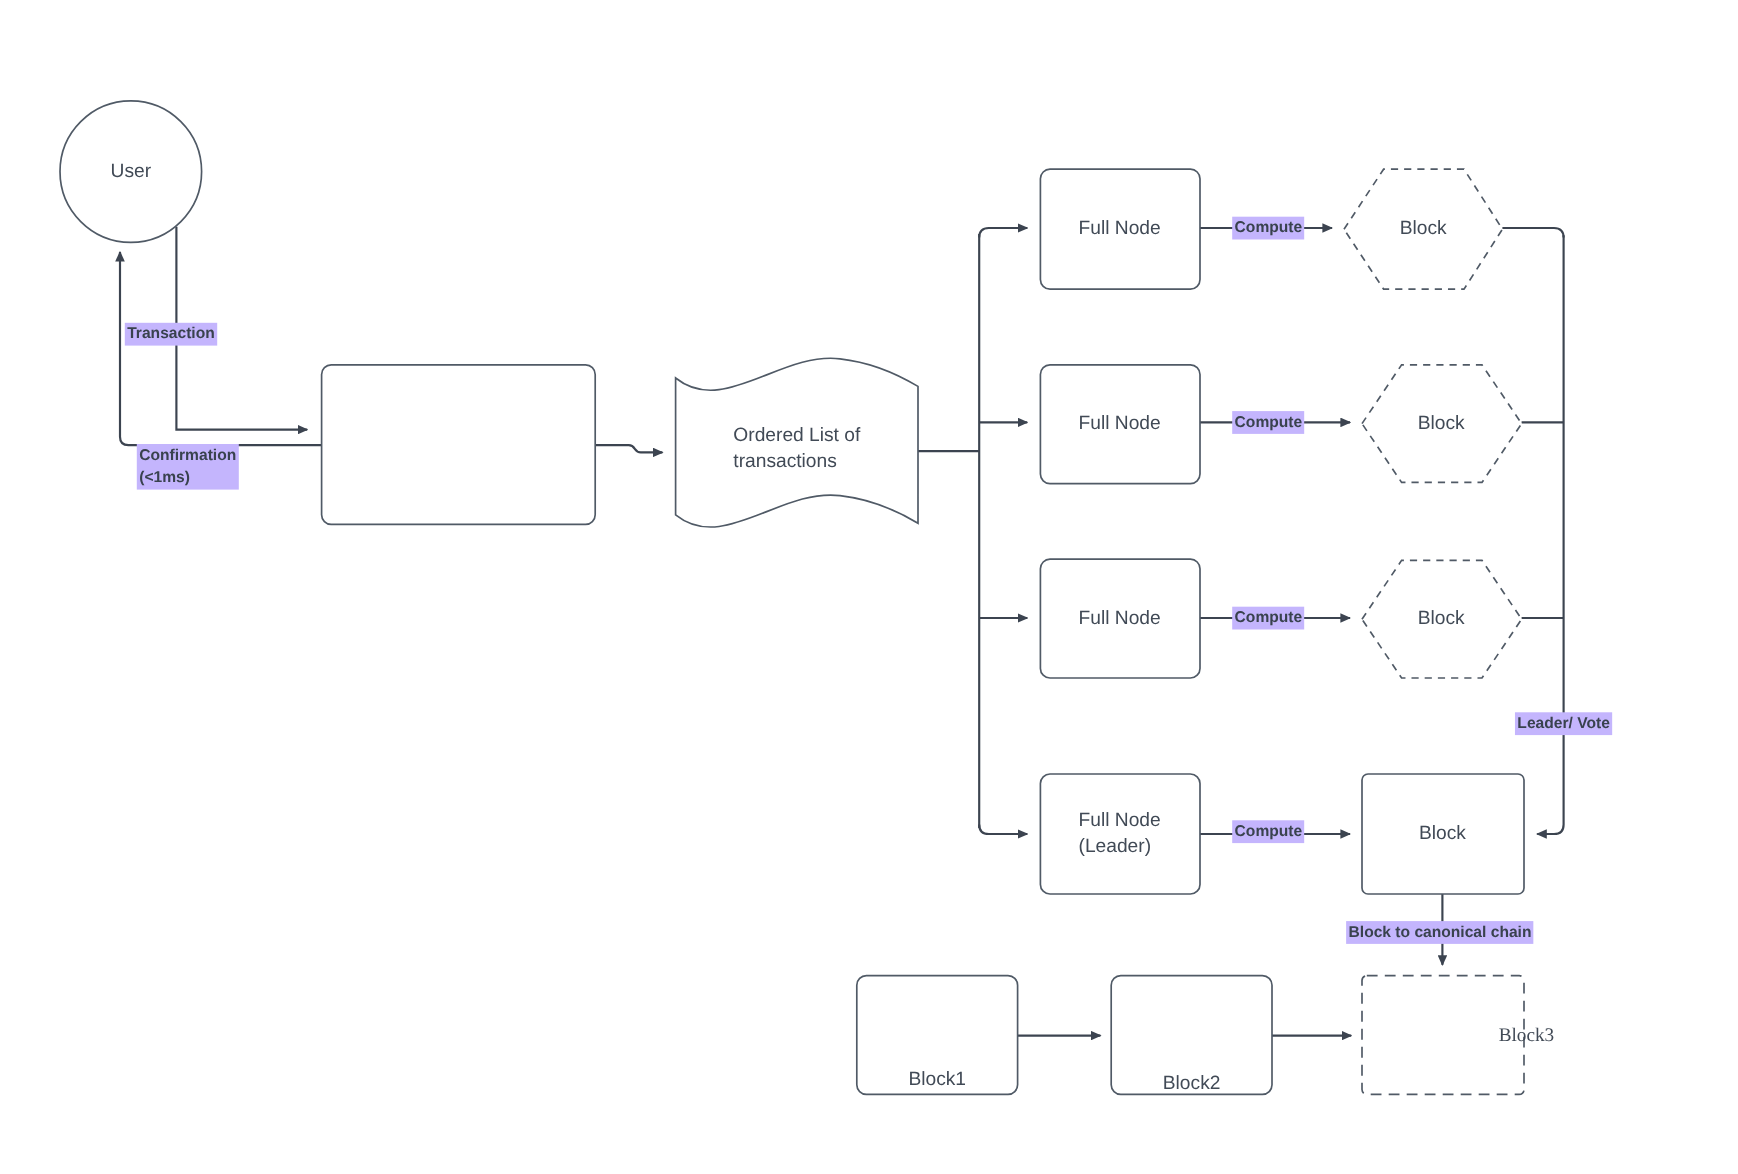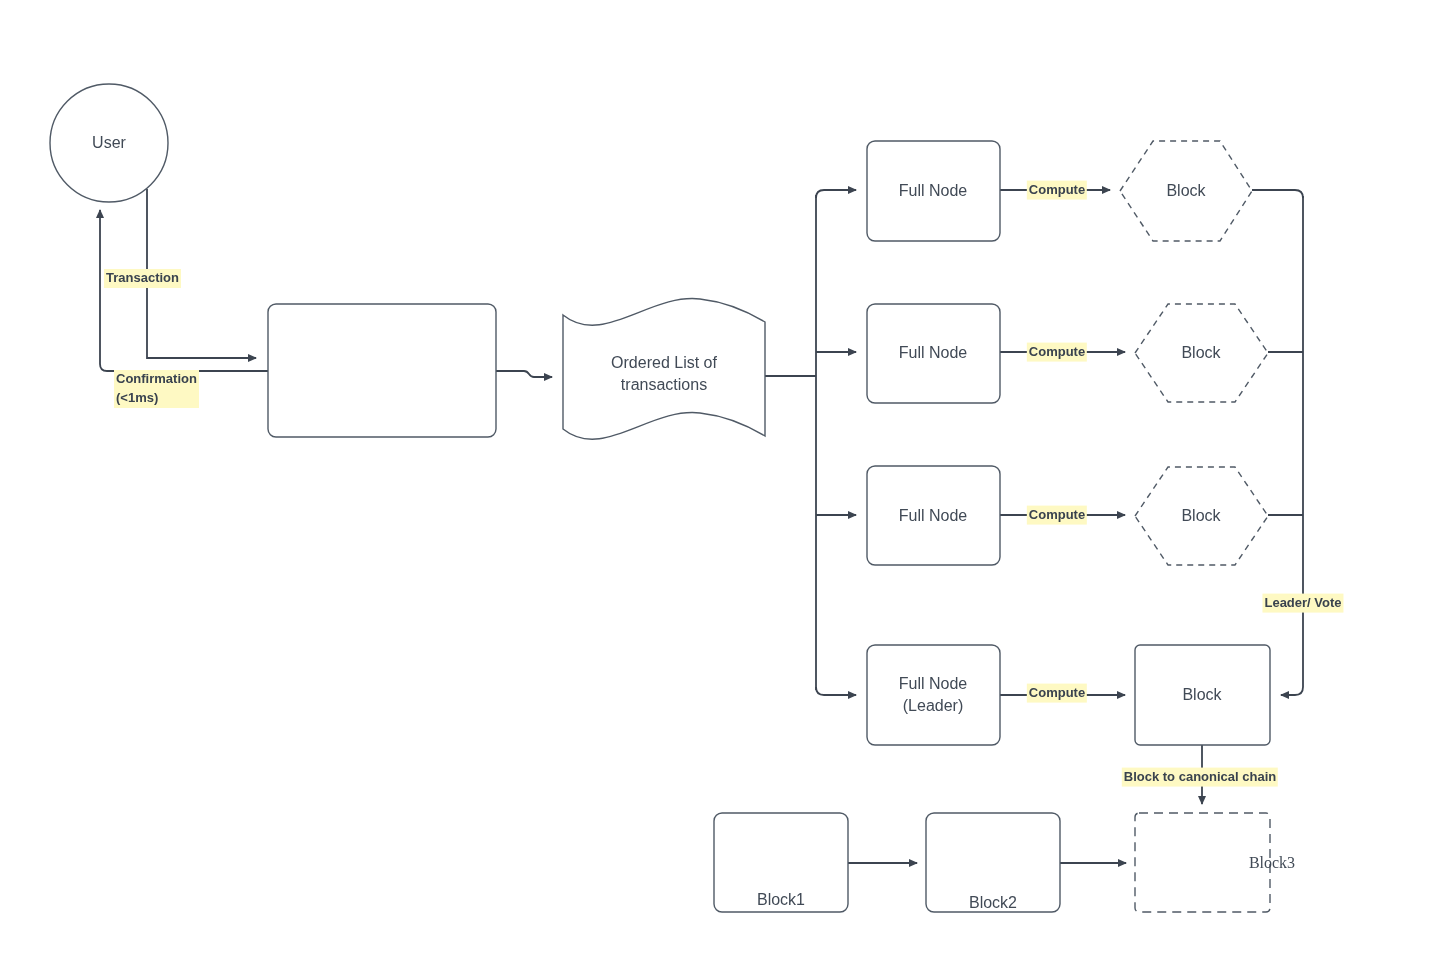--- a/index.html
+++ b/index.html
@@ -9,34 +9,33 @@
     background:#ffffff;
     font-family:"Liberation Sans", sans-serif;
     overflow:hidden;
   }
   svg.wires{position:absolute;left:0;top:0;width:1448px;height:978px;}
   .lbl{
     position:absolute;
     color:#414a56;
     font-size:16px;
     line-height:1.35;
-    text-align:center;
     white-space:nowrap;
   }
   .lbl.center{transform:translate(-50%,-50%);}
   .edge-lbl{
     position:absolute;
     color:#39424e;
     font-size:13px;
     font-weight:bold;
     line-height:1.45;
     white-space:nowrap;
   }
   .edge-lbl.center{transform:translate(-50%,-50%);}
-  .edge-lbl.masked{background:#fef9c3;padding:0 2px;}
+  .edge-lbl.masked{background:#c4b5fd;padding:0 2px;}
 </style>
 </head>
 <body>
 
 <div class="canvas">
 
   <svg class="wires" viewBox="0 0 1448 978">
     <defs>
       <marker id="arw" markerWidth="9" markerHeight="8" refX="8" refY="4" orient="auto" markerUnits="userSpaceOnUse">
         <path d="M0,0 L9,4 L0,8 Z" fill="#3c4450"></path>

